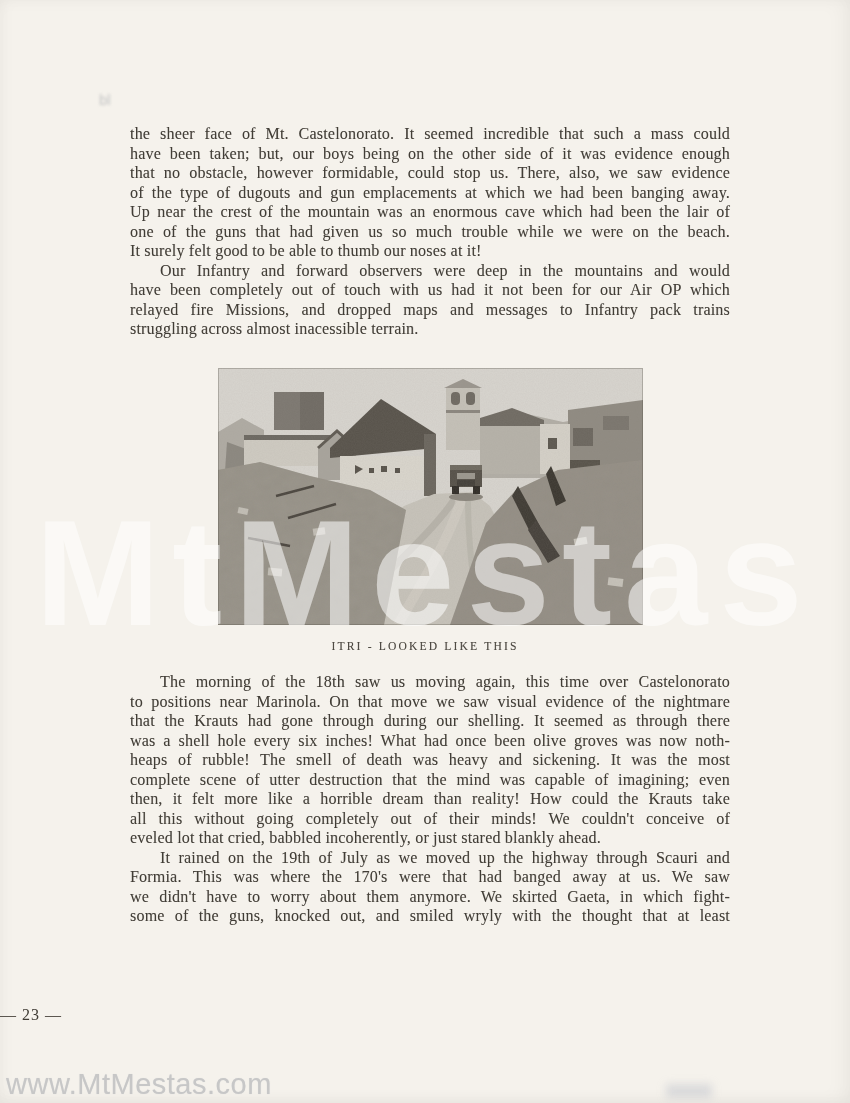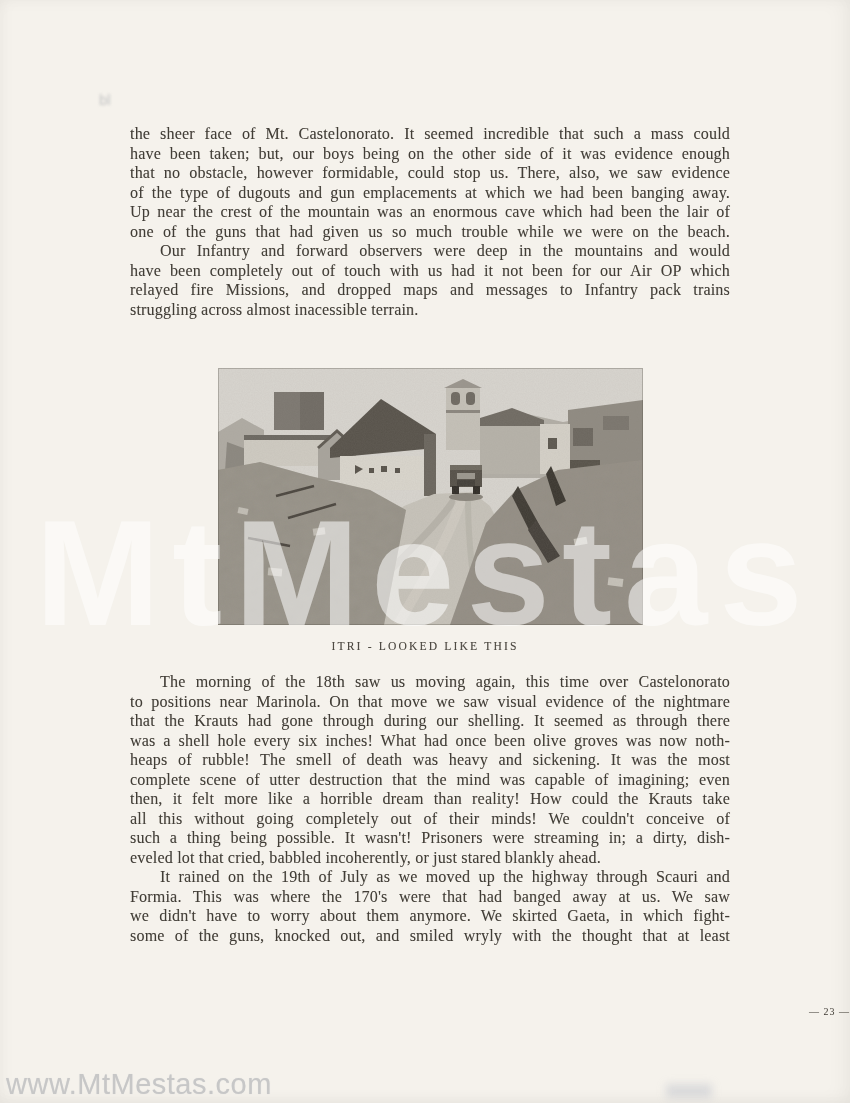--- a/index.html
+++ b/index.html
@@ -37,22 +37,22 @@
   .photo-caption{
     position:absolute;left:0;top:640px;width:850px;
     text-align:center;
     font-size:11.5px;letter-spacing:2.2px;
     color:#4a463f;
     text-shadow:0.3px 0.3px 0.3px rgba(74,70,63,0.3);
   }
   
   .page-number{
     position:absolute;left:0;top:1006px;width:850px;
-    text-align:right;
-    font-size:10px;letter-spacing:1px;
+    text-align:left;
+    font-size:16px;letter-spacing:1px;
     color:#3f3b34;
   }
   
   .wm-center{
     position:absolute;left:50%;top:498px;
     transform:translateX(-50%);
     font-family:"Liberation Sans", sans-serif;
     font-weight:bold;
     font-size:150px;line-height:1;
     letter-spacing:12px;
@@ -91,20 +91,21 @@
   <div class="smudge-tl">bl</div>
 
   <div class="text-block text-block-top">
       <div class="paragraph">
         <div class="line">the sheer face of Mt. Castelonorato.  It seemed incredible that such a mass could</div>
         <div class="line">have been taken; but, our boys being on the other side of it was evidence enough</div>
         <div class="line">that no obstacle, however formidable, could stop us.  There, also, we saw evidence</div>
         <div class="line">of the type of dugouts and gun emplacements at which we had been banging away.</div>
         <div class="line">Up near the crest of the mountain was an enormous cave which had been the lair of</div>
         <div class="line">one of the guns that had given us so much trouble while we were on the beach.</div>
+        <div class="line last">It surely felt good to be able to thumb our noses at it!</div>
       </div>
       <div class="paragraph">
         <div class="line indent">Our Infantry and forward observers were deep in the mountains and  would</div>
         <div class="line">have been completely out of touch with us had it not been for our Air OP which</div>
         <div class="line">relayed fire Missions, and dropped maps and messages to Infantry pack trains</div>
         <div class="line last">struggling across almost inacessible terrain.</div>
       </div>
     </div>
 
   <div class="photo-figure" role="img" aria-label="Black-and-white photograph of the bombed town of Itri: heaps of rubble line both sides of a dirt road, a military truck drives up the road, and ruined buildings with a church bell tower stand in the background.">
@@ -207,21 +208,20 @@
   <div class="text-block text-block-bottom">
       <div class="paragraph">
         <div class="line indent">The morning of the 18th saw us moving again, this time over Castelonorato</div>
         <div class="line">to positions near  Marinola.  On that move we saw visual evidence of the nightmare</div>
         <div class="line">that the Krauts had gone through during our shelling.  It seemed as through there</div>
         <div class="line">was a shell hole every six inches!  What had once been olive groves was now noth-</div>
         <div class="line">heaps of rubble!  The smell of death was heavy and sickening.  It was the most</div>
         <div class="line">complete scene of utter destruction that the mind was capable of imagining; even</div>
         <div class="line">then, it felt more like a horrible dream than reality! How could the Krauts take</div>
         <div class="line">all this without going completely out of their minds!  We couldn't conceive of</div>
-        <div class="line">such a thing being possible.  It wasn't!  Prisoners were streaming in; a dirty, dish-</div>
         <div class="line last">eveled lot that cried, babbled incoherently, or just stared blankly ahead.</div>
       </div>
       <div class="paragraph">
         <div class="line indent">It rained on the 19th of July as we moved up the highway through Scauri and</div>
         <div class="line">Formia.  This was where the 170's were that had banged away at us.  We saw</div>
         <div class="line">we didn't have to worry about them anymore.  We skirted Gaeta, in which fight-</div>
         <div class="line">some of the guns, knocked out, and smiled wryly  with the thought that at least</div>
       </div>
     </div>
 

